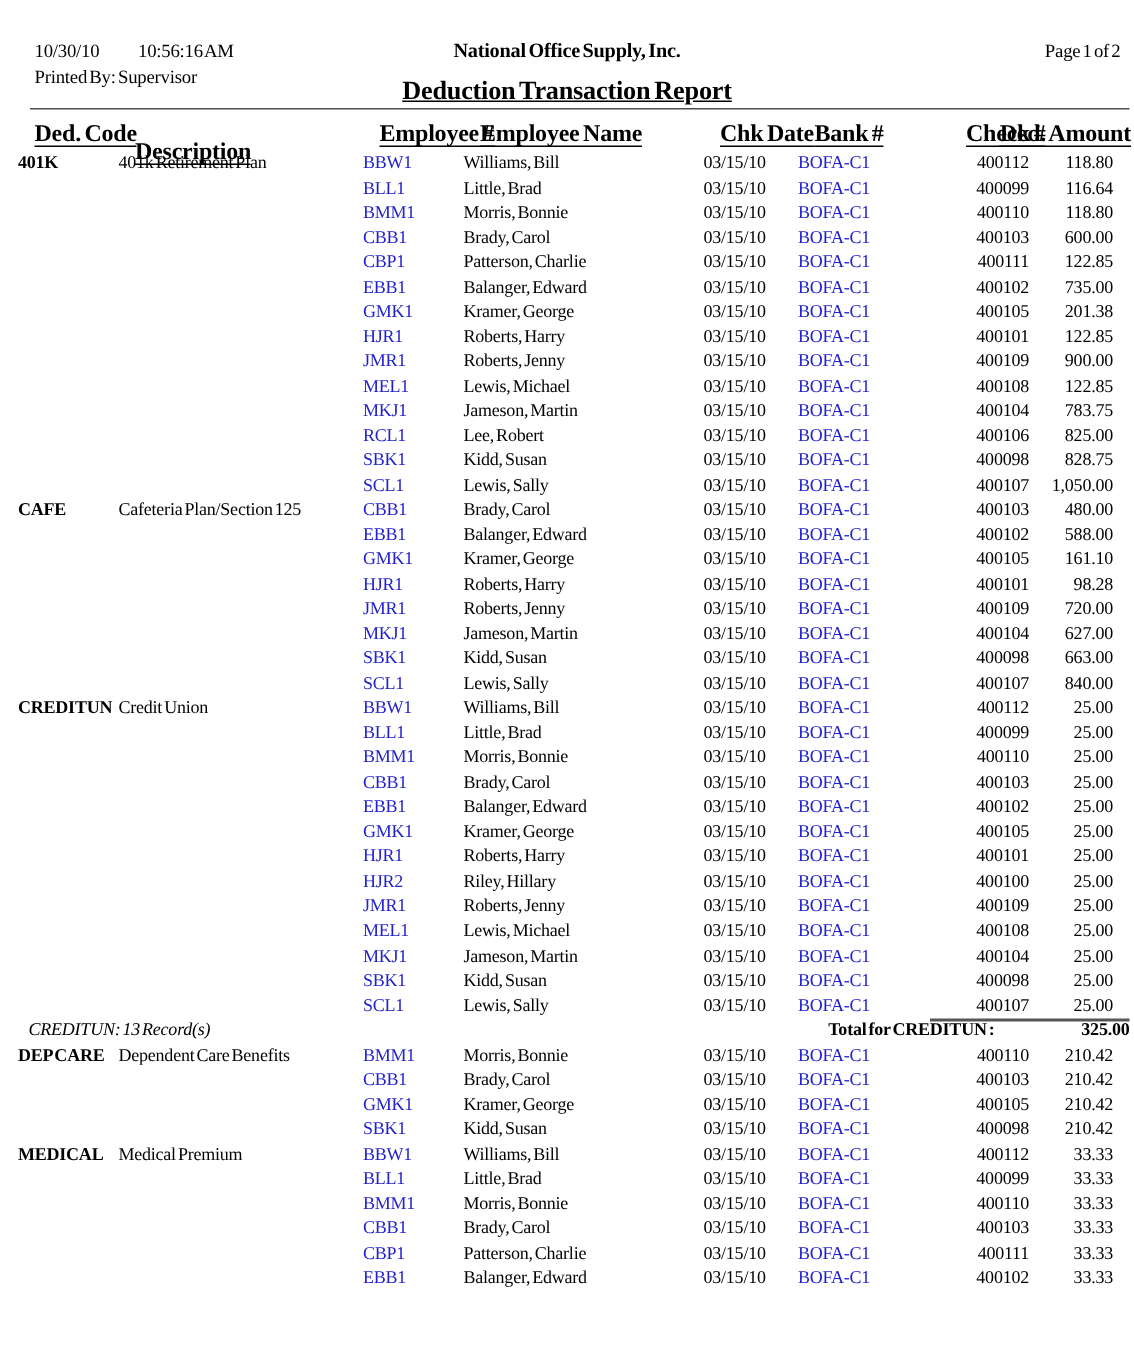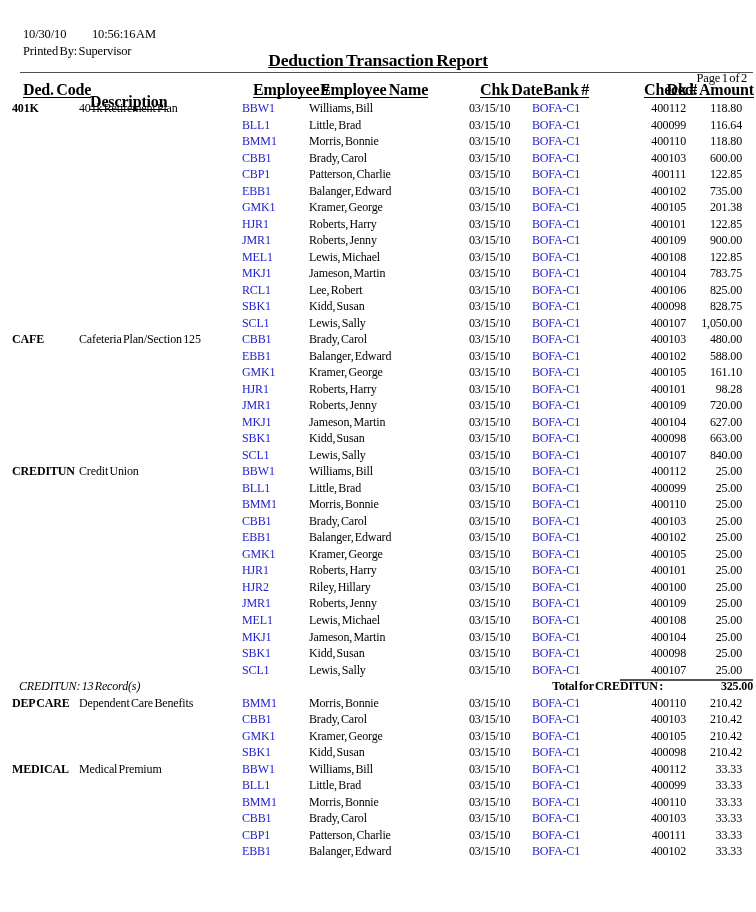--- a/index.html
+++ b/index.html
@@ -15,21 +15,21 @@
     letter-spacing: -0.15px;
   }
   
   .meta-date   { position: absolute; top: 27px;  left: 23px;  font-size: 12.5px; }
   .meta-time   { position: absolute; top: 27px;  left: 92px;  font-size: 12.5px; }
   .meta-printed{ position: absolute; top: 44px;  left: 23px;  font-size: 12.5px; }
   .company     { position: absolute; top: 26px;  left: 0; right: 0; text-align: center;
                  font-size: 13.5px; font-weight: bold; }
   .report-title{ position: absolute; top: 50px;  left: 0; right: 0; text-align: center;
                  font-size: 17.5px; font-weight: bold; text-decoration: underline; }
-  .page-label  { position: absolute; top: 27px;  right: 9px; font-size: 12.5px; margin-top: 44px; }
+  .page-label  { position: absolute; top: 27px;  right: 9px; font-size: 12.5px; }
   .header-rule { position: absolute; top: 72px;  left: 20px; right: 3px;
                  border-top: 1.5px solid #4f4f4f; }
   
   .col-headers { position: absolute; top: 83px; left: 0; right: 0; height: 15px;
                  font-size: 16px; font-weight: bold; }
   .ch { position: absolute; white-space: nowrap; line-height: 13px;
         border-bottom: 1px solid #000; padding-bottom: 1px; }
   .ch-dedcode { left: 23px; }
   .ch-desc    { left: 90px; margin-top: 12px; }
   .ch-emp     { left: 253px; }
@@ -61,20 +61,21 @@
                   border-top: 2px solid #555555; }
 </style>
 </head>
 <body>
 
 <div class="page">
 
   <div class="meta-date">10/30/10</div>
   <div class="meta-time">10:56:16 AM</div>
   <div class="meta-printed">Printed By: Supervisor</div>
+  <div class="company">National Office Supply, Inc.</div>
   <div class="report-title">Deduction Transaction Report</div>
   <div class="page-label">Page 1 of 2</div>
   <div class="header-rule"></div>
 
   <div class="col-headers">
     <span class="ch ch-dedcode">Ded. Code</span>
     <span class="ch ch-desc">Description</span>
     <span class="ch ch-emp">Employee #</span>
     <span class="ch ch-name">Employee Name</span>
     <span class="ch ch-date">Chk Date</span>

